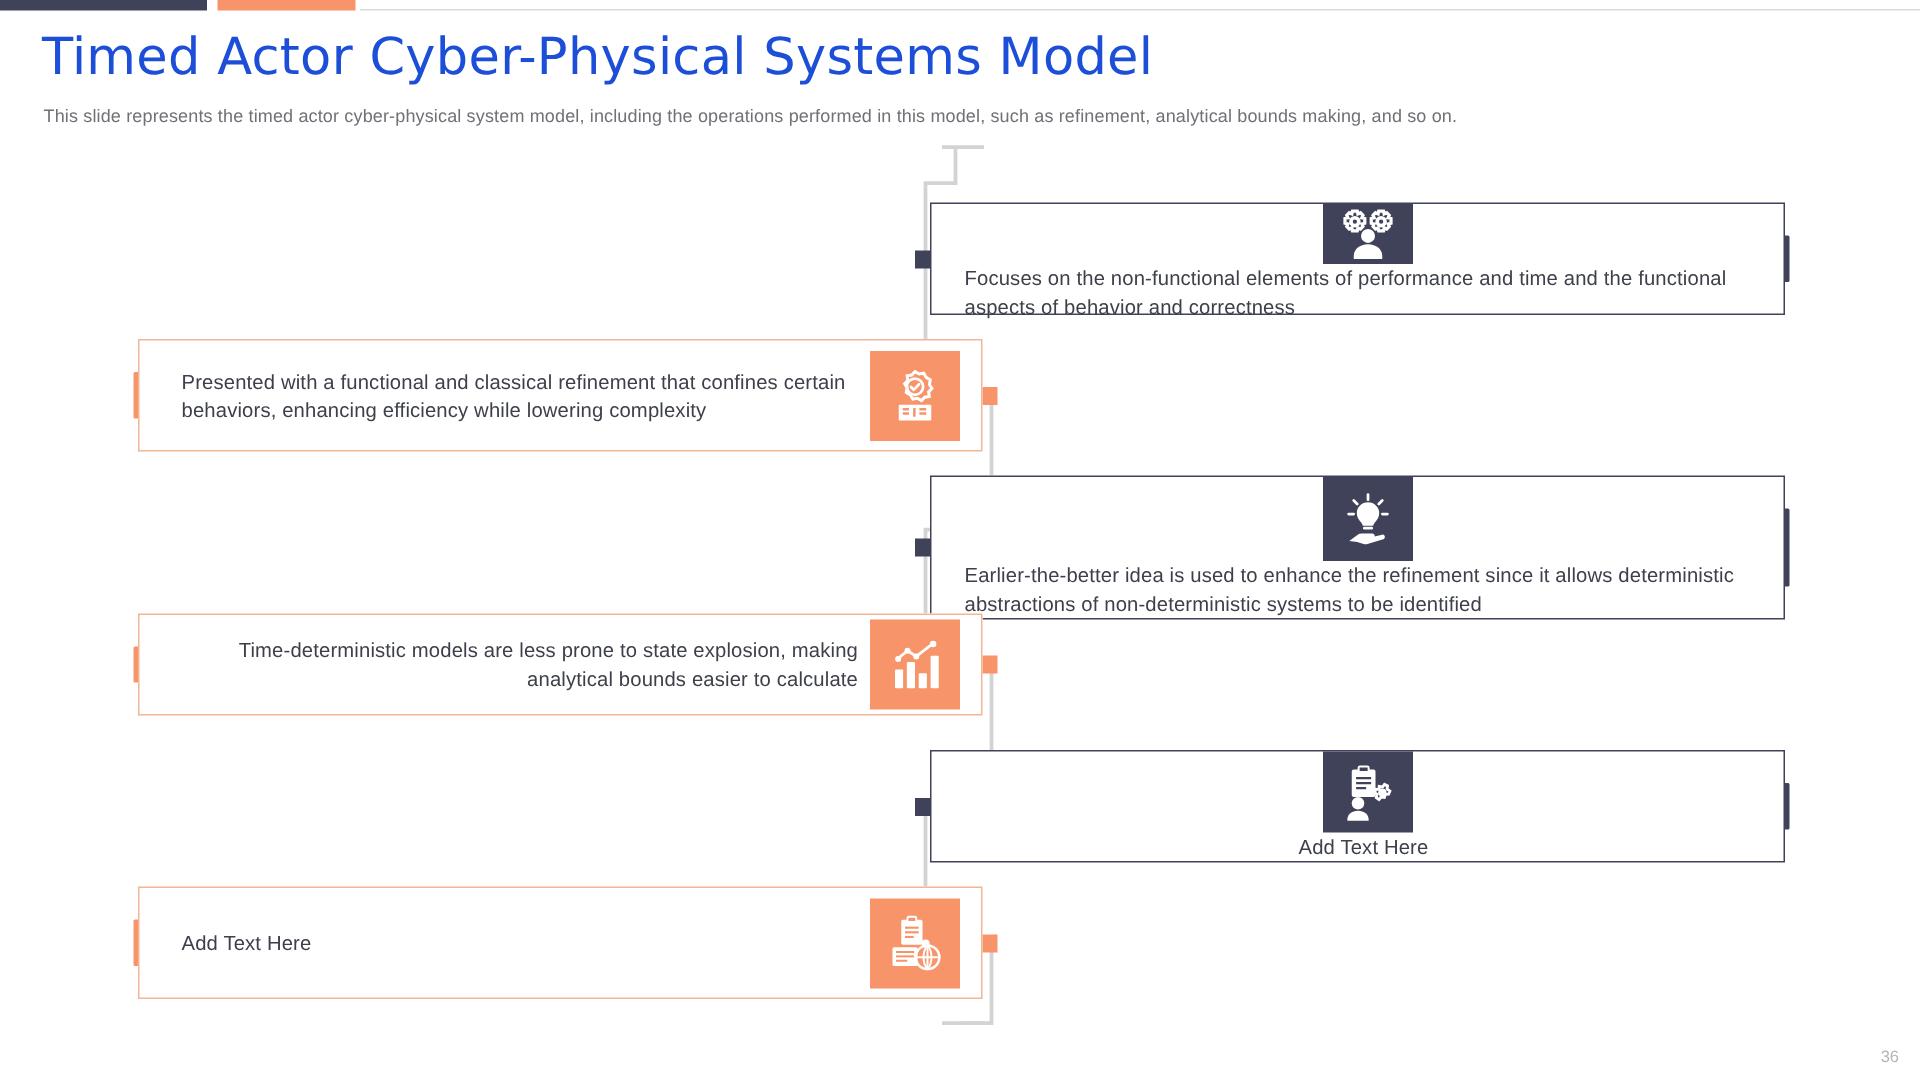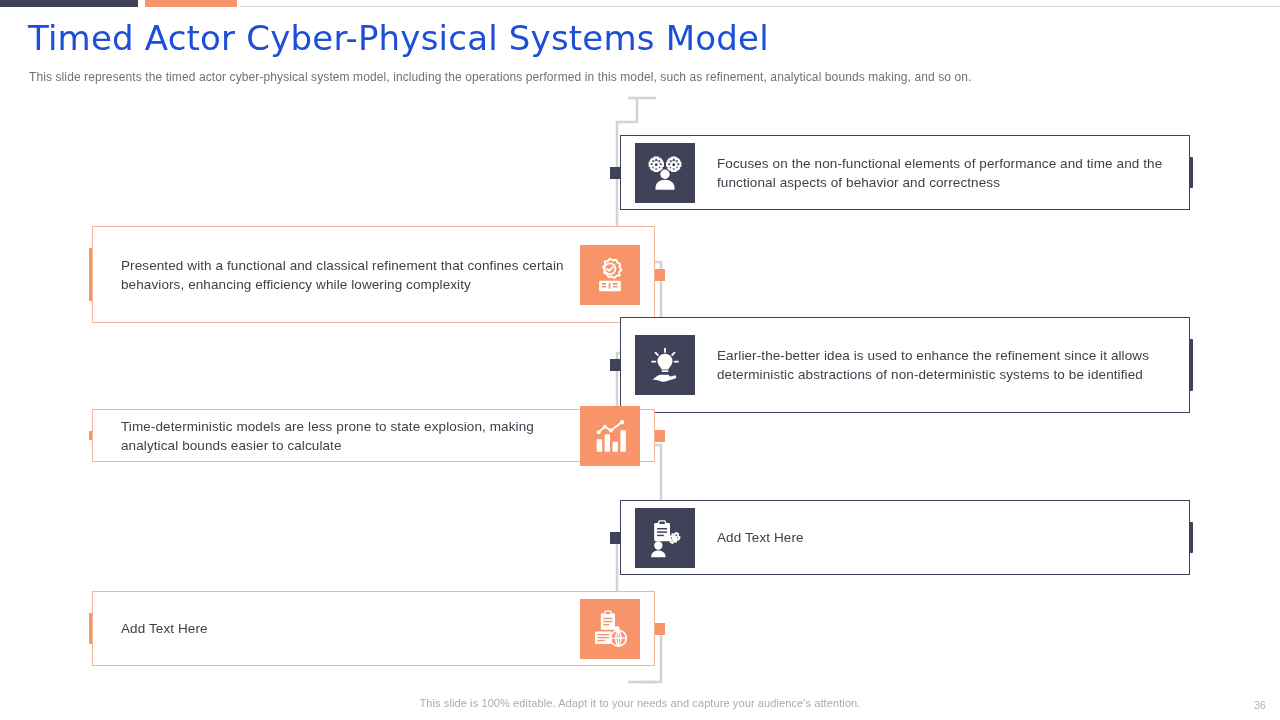--- a/index.html
+++ b/index.html
@@ -35,21 +35,21 @@
   .spine{position:absolute;left:0;top:0;width:1280px;height:720px;pointer-events:none;}
 
   
   .card{position:absolute;box-sizing:border-box;background:#ffffff;}
   .card .inner{
     position:absolute;inset:0;box-sizing:border-box;
     background:#fff;display:flex;align-items:center;
   }
 
   
-  .card.dark .inner{border:1px solid #3f4258;}
+  .card.dark .inner{border:1px solid #3f4258;flex-direction:column;}
   .card.dark .edge{
     position:absolute;right:-3px;top:22px;bottom:22px;width:7px;
     background:#3f4258;border-radius:1px;
   }
   .card.dark .marker{
     position:absolute;left:-10px;top:50%;margin-top:-6px;
     width:12px;height:12px;background:#3f4258;
   }
   .card.dark .icon-box{
     width:60px;height:60px;min-width:60px;background:#3f4258;
@@ -132,21 +132,21 @@
           <path d="M11.6 5.6h3.8l.5 2.3 2.1-.9 2 2-.9 2.1 2.3.5v3.8l-2.3.5.9 2.1-2 2-2.1-.9-.5 2.3h-3.8l-.5-2.3-2.1.9-2-2 .9-2.1-2.3-.5v-3.8l2.3-.5-.9-2.1 2-2 2.1.9z" fill="none" stroke="#ffffff" stroke-width="2.6"></path>
           <path d="M32.6 5.6h3.8l.5 2.3 2.1-.9 2 2-.9 2.1 2.3.5v3.8l-2.3.5.9 2.1-2 2-2.1-.9-.5 2.3h-3.8l-.5-2.3-2.1.9-2-2 .9-2.1-2.3-.5v-3.8l2.3-.5-.9-2.1 2-2 2.1.9z" fill="none" stroke="#ffffff" stroke-width="2.6"></path>
           <circle cx="24" cy="25.5" r="5.6"></circle>
           <path d="M24 32.2c-6.6 0-11.4 4-11.4 9.3V44h22.8v-2.5c0-5.3-4.8-9.3-11.4-9.3z"></path>
         </svg>
       </div>
       <div class="card-text">Focuses on the non-functional elements of performance and time and the functional aspects of behavior and correctness</div>
     </div>
   </div>
 
-  <div class="card orange" style="left:92px;top:226px;width:563px;height:97px;">
+  <div class="card orange" style="left:92px;top:226px;width:563px;height:75px;">
     <div class="edge"></div>
     <div class="marker"></div>
     <div class="inner">
       <div class="card-text">Presented with a functional and classical refinement that confines certain behaviors, enhancing efficiency while lowering complexity</div>
       <div class="icon-box">
         <svg class="icon-glyph" viewBox="0 0 48 48" fill="#ffffff">
           <path d="M24 4.5l3.3 1.9 3.7-.6 1.9 3.3 3.3 1.9-.6 3.7 1.9 3.3-2.6 2.7.6 3.7-3.7.6-2.6 2.7-3.3-1.9-3.7.6-1.9-3.3-3.3-1.9.6-3.7-1.9-3.3 2.6-2.7-.6-3.7 3.7-.6 2.6-2.7z" fill="none" stroke="#ffffff" stroke-width="2.4"></path>
           <circle cx="24" cy="16.5" r="6.5" fill="none" stroke="#ffffff" stroke-width="2.2"></circle>
           <path d="M20.8 16.8l2.2 2.3 4.3-4.6" fill="none" stroke="#ffffff" stroke-width="2.2" stroke-linecap="round" stroke-linejoin="round"></path>
           <rect x="11" y="31" width="26" height="12.5" rx="1"></rect>
@@ -175,21 +175,21 @@
           </g>
           <path d="M24 10.5c-5 0-9 3.9-9 8.7 0 3.2 1.7 5.4 3.2 7.2.9 1.1 1.5 1.9 1.6 3h8.4c.1-1.1.7-1.9 1.6-3 1.5-1.8 3.2-4 3.2-7.2 0-4.8-4-8.7-9-8.7z"></path>
           <rect x="20" y="30.2" width="8" height="2.2" rx="1"></rect>
           <path d="M9 41.5l6.5-4.8c1-.7 2.1-1.1 3.3-1.1h8.6c1.1 0 2 .9 2 2s-.9 2-2 2h-5.1l13-3.1c1.2-.3 2.2.6 2.2 1.8 0 .8-.5 1.5-1.3 1.8L23.6 44c-1 .3-2.1.3-3.1 0l-5.1-1.6"></path>
         </svg>
       </div>
       <div class="card-text">Earlier-the-better idea is used to enhance the refinement since it allows deterministic abstractions of non-deterministic systems to be identified</div>
     </div>
   </div>
 
-  <div class="card orange" style="left:92px;top:409px;width:563px;height:53px;">
+  <div class="card orange" style="left:92px;top:409px;width:563px;height:68px;text-align:right;">
     <div class="edge"></div>
     <div class="marker"></div>
     <div class="inner">
       <div class="card-text">Time-deterministic models are less prone to state explosion, making analytical bounds easier to calculate</div>
       <div class="icon-box">
         <svg class="icon-glyph" viewBox="0 0 48 48" fill="#ffffff">
           <rect x="8" y="28" width="6.5" height="15" rx="0.8"></rect>
           <rect x="17.5" y="22" width="6.5" height="21" rx="0.8"></rect>
           <rect x="27" y="31" width="6.5" height="12" rx="0.8"></rect>
           <rect x="36.5" y="17" width="6.5" height="26" rx="0.8"></rect>
@@ -252,16 +252,15 @@
               <path d="M34 25.5v19"></path>
             <path d="M34 25.5c-4.2 4.6-4.2 14.4 0 19"></path>
             <path d="M34 25.5c4.2 4.6 4.2 14.4 0 19"></path>
           </g>
           <circle cx="32.5" cy="24" r="3.2"></circle>
         </svg>
       </div>
     </div>
   </div>
 
-  <div class="footer-note">This slide is 100% editable. Adapt it to your needs and capture your audience's attention.</div>
   <div class="page-number">36</div>
 
 </div>
 
 </body></html>

